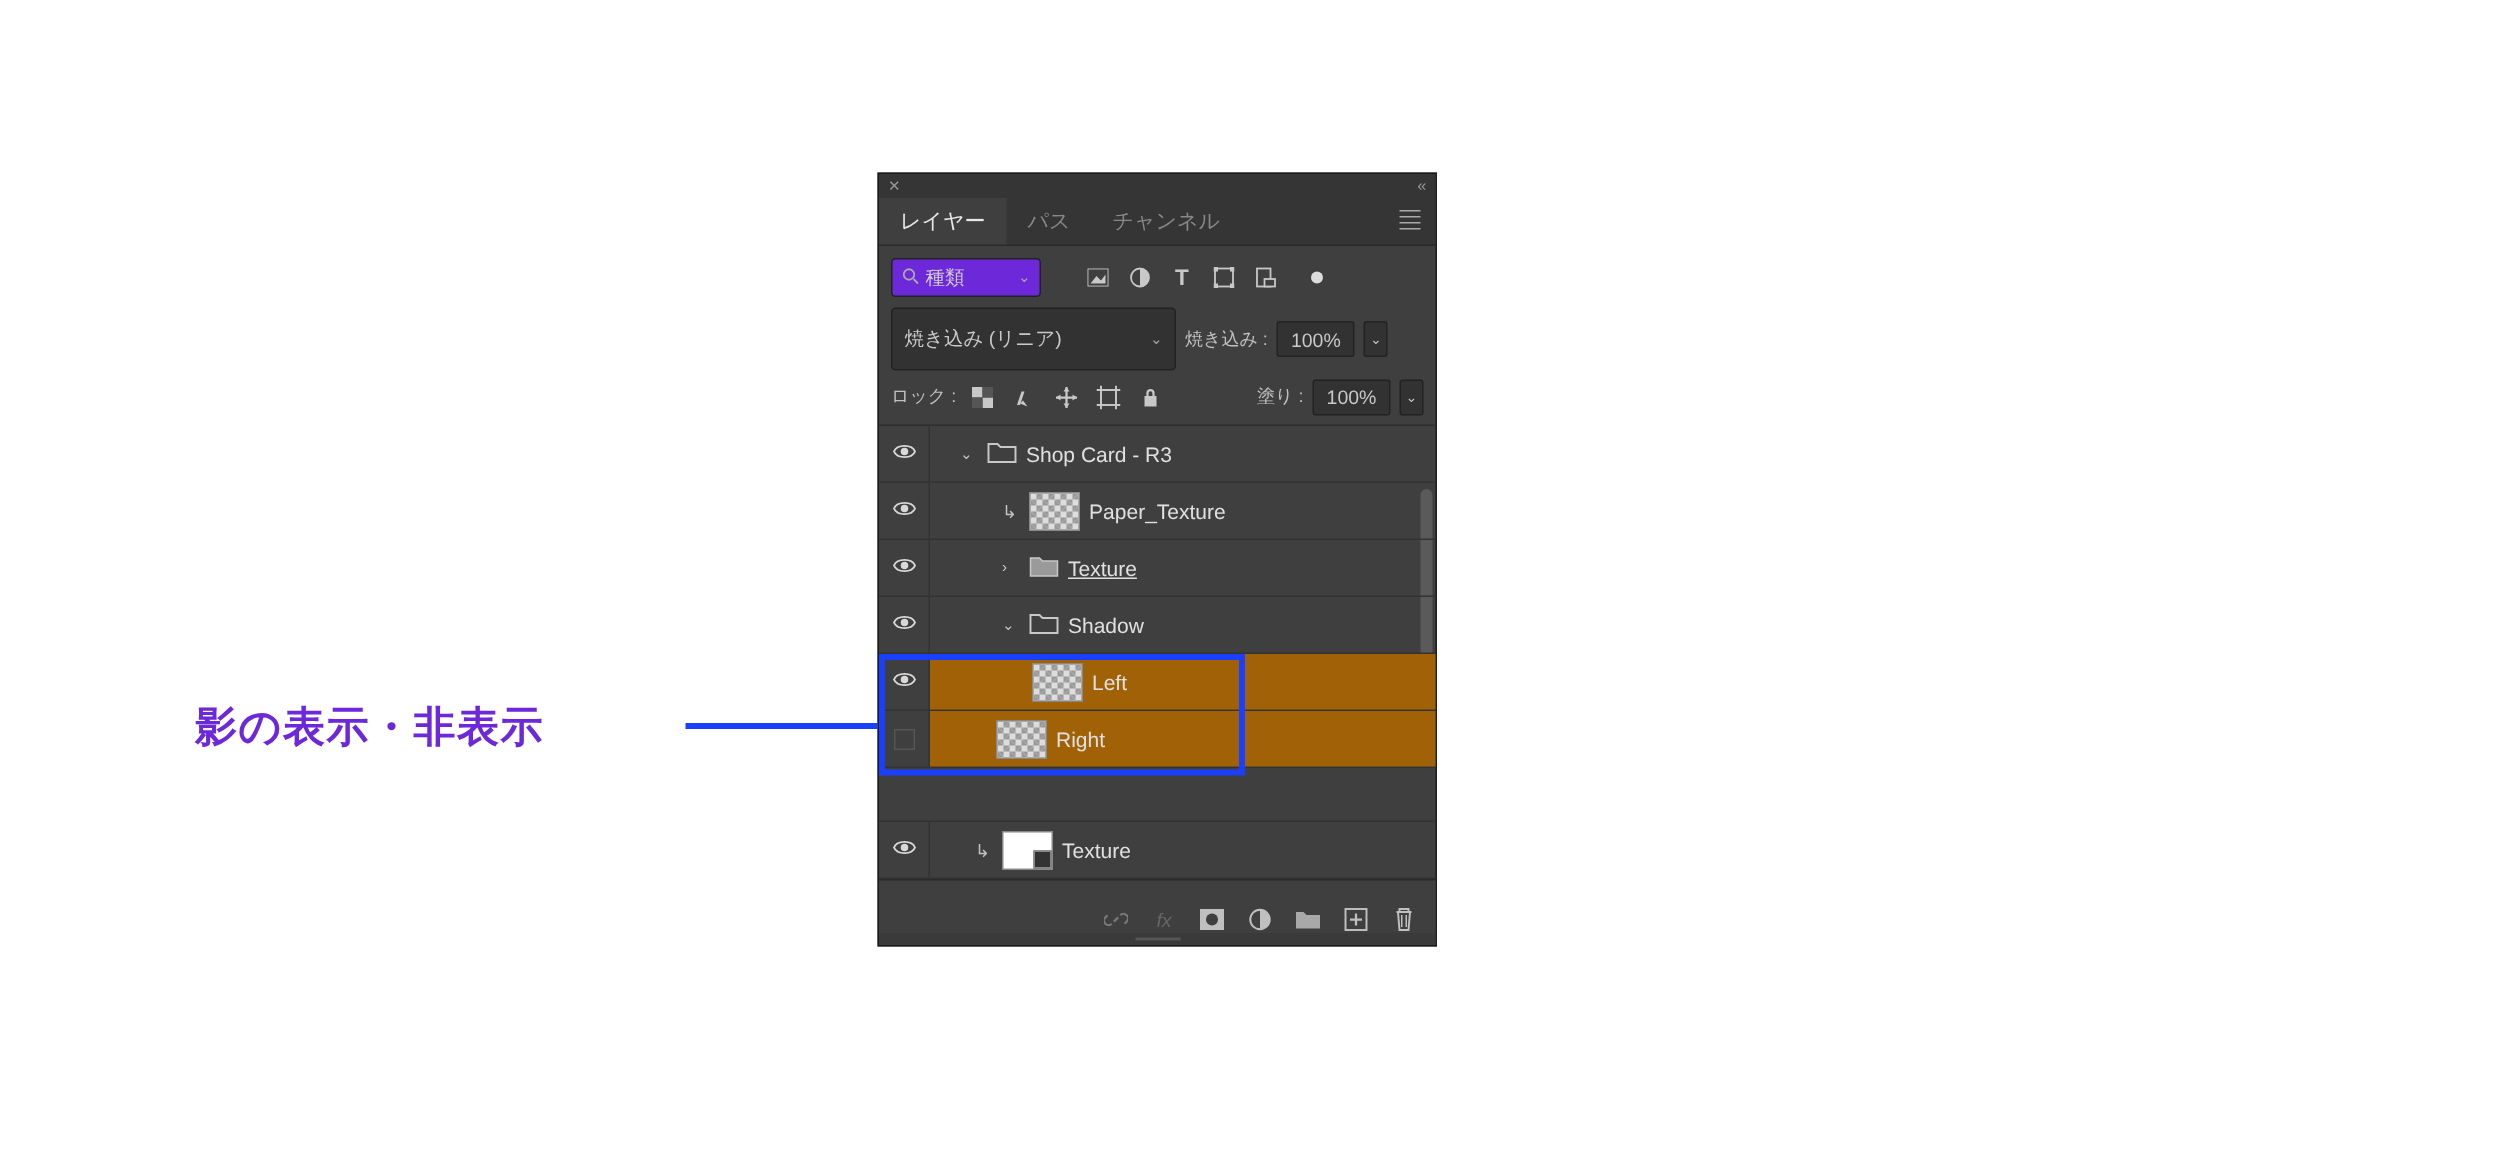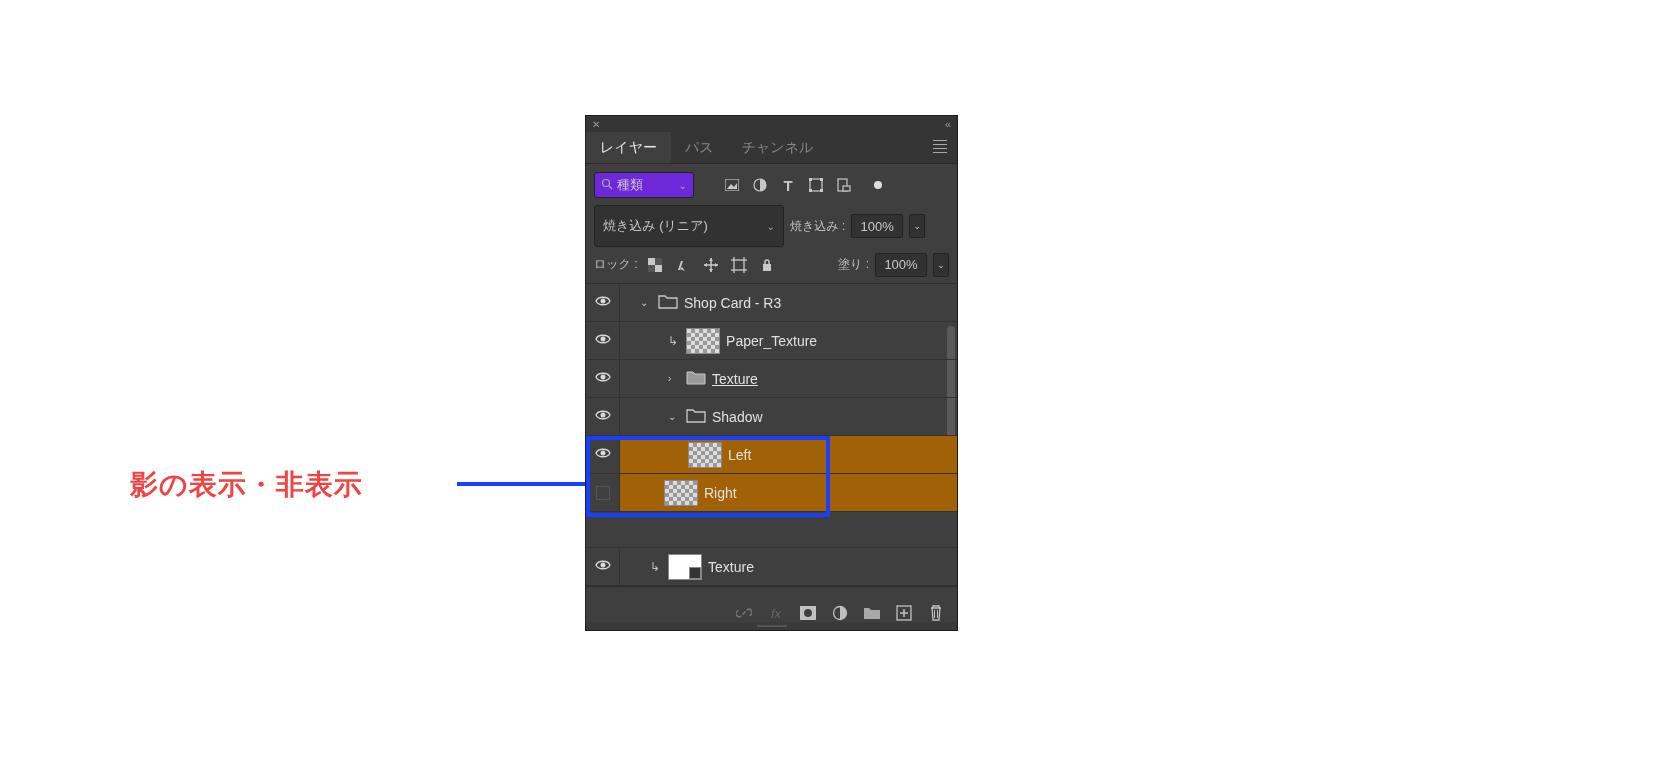--- a/index.html
+++ b/index.html
@@ -11,21 +11,21 @@
       width: 1680px;
       height: 774px;
       background: #ffffff;
       font-family: -apple-system, "Hiragino Sans", "Meiryo", sans-serif;
       position: relative;
     }
     .annotation {
       position: absolute;
       top: 466px;
       left: 130px;
-      color: #ef4444;
+      color: #6d28d9;
       font-size: 28px;
       font-weight: bold;
       letter-spacing: 1px;
     }
     .annotation-line {
       position: absolute;
       top: 482px;
       left: 457px;
       width: 128px;
       height: 4px;

